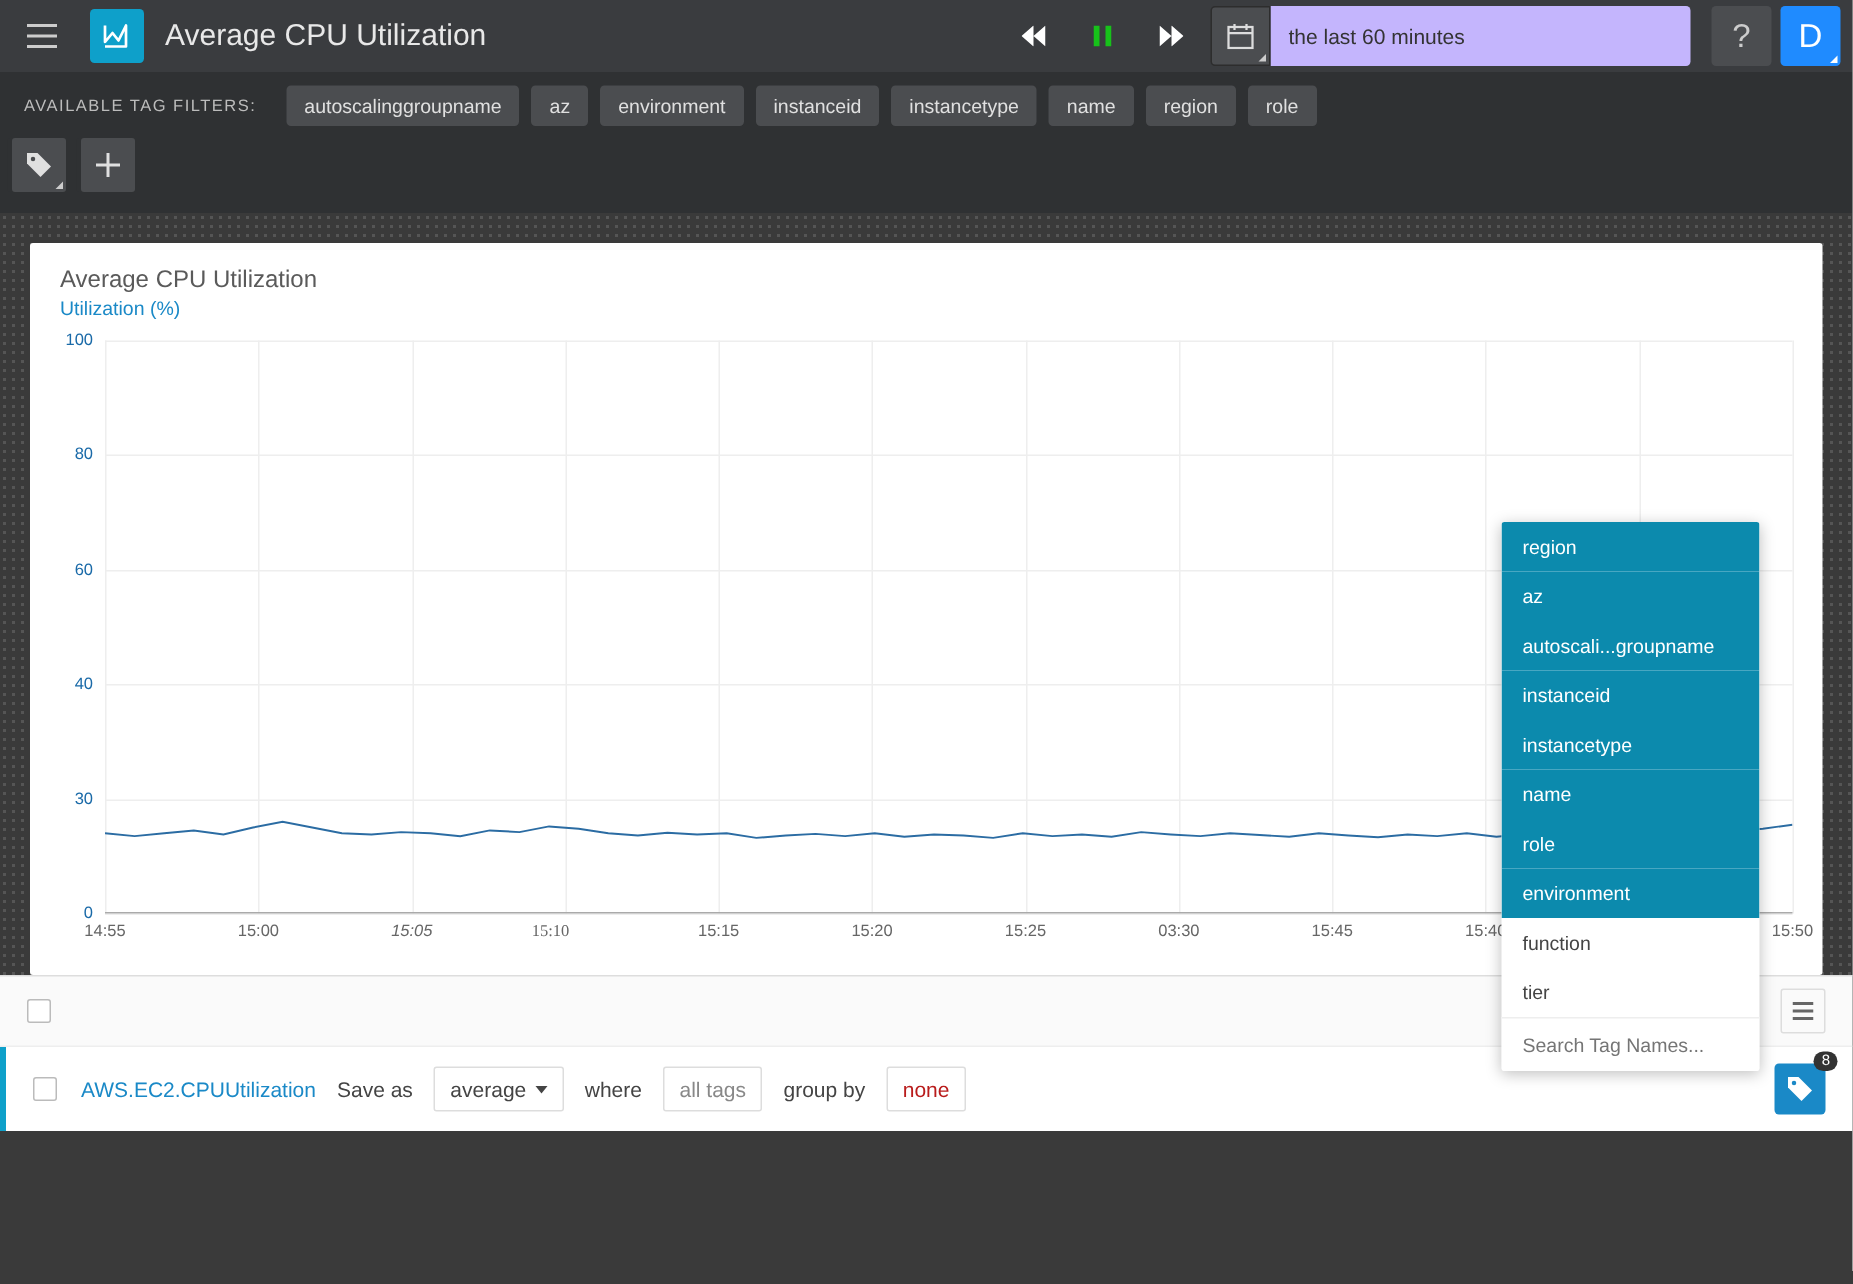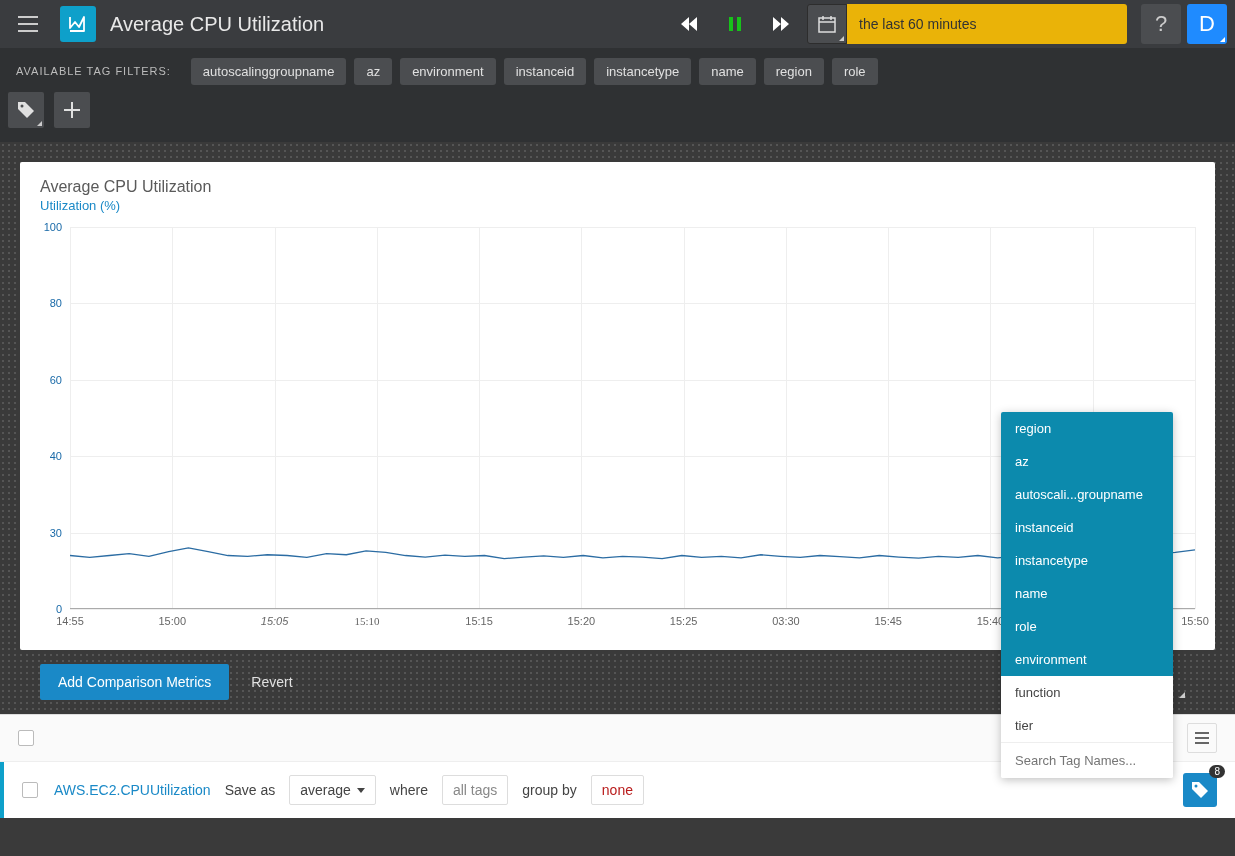--- a/index.html
+++ b/index.html
@@ -7,21 +7,21 @@
   .topbar { height: 48px; background: #3a3c3f; display: flex; align-items: center; padding: 0 0 0 0; }
   .hamburger { width: 56px; height: 48px; display:flex; align-items:center; justify-content:center; color:#ccc; }
   .logo-tile { width: 36px; height: 36px; background:#0ea0ca; border-radius:3px; display:flex; align-items:center; justify-content:center; margin-left:4px; }
   .page-title { color:#e8e8e8; font-size:20px; font-weight:300; margin-left:14px; }
   .transport { display:flex; gap:26px; margin-left:auto; align-items:center; margin-right:16px; }
   .transport .btn { color:#fff; display:flex; align-items:center; justify-content:center; width:20px; }
   .pause { color:#17c21a !important; }
   .timerange-wrap { display:flex; align-items:center; margin-right:8px; }
   .cal-btn { width:40px; height:40px; background:#4b4d50; border:1px solid #2d2d2d; display:flex; align-items:center; justify-content:center; border-top-left-radius:3px; border-bottom-left-radius:3px; color:#ddd; position:relative;}
   .cal-btn .corner { position:absolute; right:2px; bottom:2px; width:0;height:0;border-left:5px solid transparent; border-bottom:5px solid #ccc;}
-  .time-input { width:280px; height:40px; background:#eab308; border:none; padding:0 12px; font-size:14px; color:#333; border-top-right-radius:3px; border-bottom-right-radius:3px;}
+  .time-input { width:280px; height:40px; background:#c4b5fd; border:none; padding:0 12px; font-size:14px; color:#333; border-top-right-radius:3px; border-bottom-right-radius:3px;}
   .help-btn { width:40px; height:40px; background:#4b4d50; border-radius:3px; display:flex; align-items:center; justify-content:center; color:#ccc; font-size:22px; margin-left:6px;}
   .user-tile { width:40px; height:40px; background:#1f8bff; color:#fff; font-size:22px; border-radius:3px; display:flex; align-items:center; justify-content:center; margin-left:6px; margin-right:8px; position:relative;}
   .user-tile .corner { position:absolute; right:2px; bottom:2px; width:0;height:0;border-left:5px solid transparent; border-bottom:5px solid #fff;}
 
   .filterbar { background:#2f3133; padding: 14px 16px 12px; display:flex; align-items:center; gap:10px; }
   .filter-label { color:#bcbcbc; font-size:11px; letter-spacing:1px; margin-right:10px; }
   .tagchip { background:#4b4d50; color:#e0e0e0; font-size:13px; padding:6px 12px; border-radius:3px; }
 
   .toolrow { background:#2f3133; padding:0 8px 14px; display:flex; gap:10px; }
   .tool-btn { width:36px; height:36px; background:#4b4d50; border-radius:2px; display:flex; align-items:center; justify-content:center; color:#e0e0e0; position:relative; box-shadow: -3px 0 0 #2f3133;}
@@ -180,28 +180,20 @@
         <div class="xtick" style="left: 1022.73px;">15:45</div>
         <div class="gridline-v" style="left: 1125px;"></div>
         <div class="xtick" style="left: 1125px;">15:50</div>
         <div class="axisline"></div>
         <svg class="series" viewBox="0 0 1125 382" preserveAspectRatio="none">
           <polyline points="0,328.52 19.736842105263158,330.43 39.473684210526315,328.52 59.21052631578947,326.61 78.94736842105263,329.284 98.68421052631578,324.7 118.42105263157895,320.88 138.1578947368421,324.7 157.89473684210526,328.52 177.6315789473684,329.284 197.36842105263156,327.75600000000003 217.1052631578947,328.52 236.8421052631579,330.43 256.57894736842104,326.61 276.3157894736842,327.75600000000003 296.05263157894734,323.936 315.7894736842105,325.464 335.52631578947364,328.52 355.2631578947368,330.048 375,328.13800000000003 394.7368421052631,329.284 414.4736842105263,328.52 434.2105263157894,331.576 453.9473684210526,330.048 473.6842105263158,328.902 493.4210526315789,330.43 513.1578947368421,328.52 532.8947368421052,330.812 552.6315789473684,329.284 572.3684210526316,330.048 592.1052631578947,331.576 611.8421052631579,328.52 631.578947368421,330.43 651.3157894736843,329.284 671.0526315789473,330.812 690.7894736842105,327.75600000000003 710.5263157894736,329.284 730.2631578947369,330.43 750,328.52 769.7368421052631,329.666 789.4736842105262,330.812 809.2105263157895,328.52 828.9473684210526,330.048 848.6842105263158,331.194 868.4210526315788,329.284 888.1578947368421,330.43 907.8947368421052,328.52 927.6315789473684,330.812 947.3684210526316,328.902 967.1052631578948,330.048 986.8421052631578,327.374 1006.578947368421,329.284 1026.3157894736842,330.43 1046.0526315789473,328.52 1065.7894736842104,330.048 1085.5263157894738,326.99199999999996 1105.2631578947369,325.464 1125,322.79 "></polyline>
         </svg>
       </div>
   </div>
 
-  <div class="actionbar">
-    <div class="btn-primary">Add Comparison Metrics</div>
-    <div class="btn-text">Revert</div>
-    <div class="btn-save">
-      <span>Save</span>
-      <div class="corner"></div>
-    </div>
-  </div>
 </div>
 
 <div class="listhdr">
   <div class="checkbox"></div>
   <div class="menu-btn">
     <svg width="14" height="12">
         <path d="M0 1h14M0 6h14M0 11h14" stroke="#666" stroke-width="2"></path>
       </svg>
   </div>
 </div>

